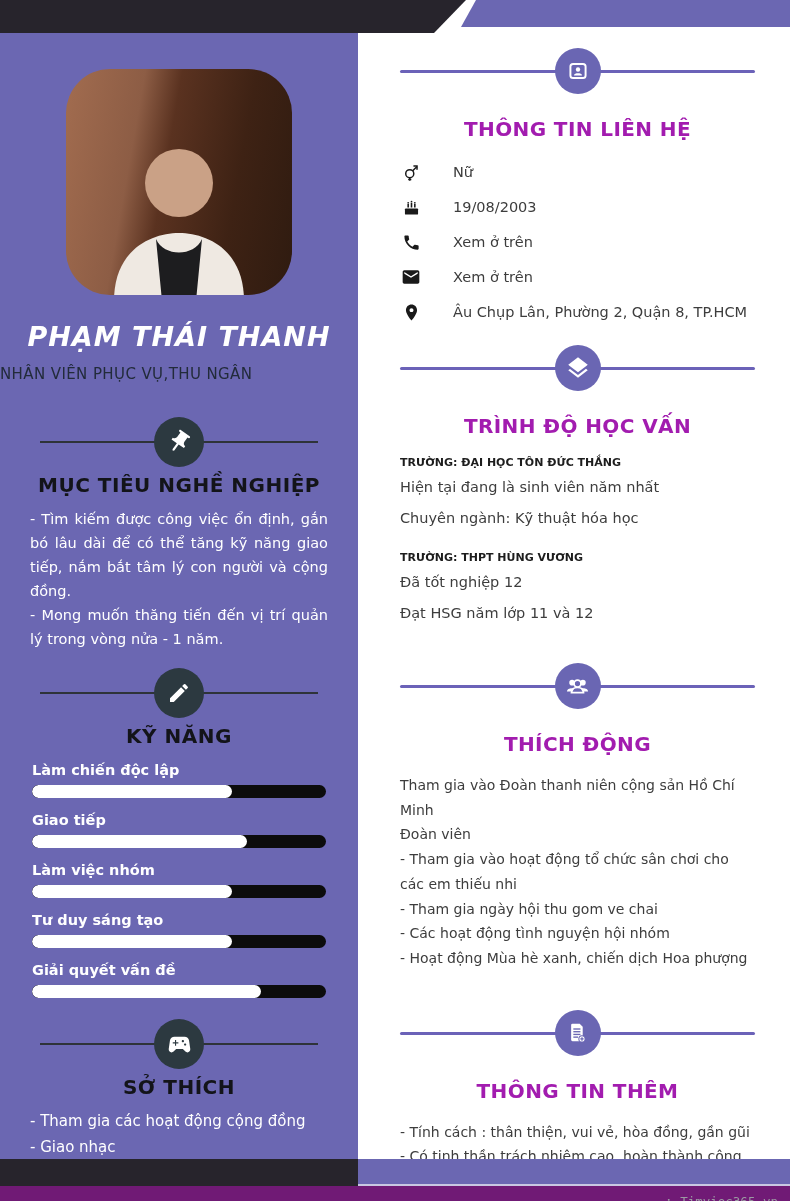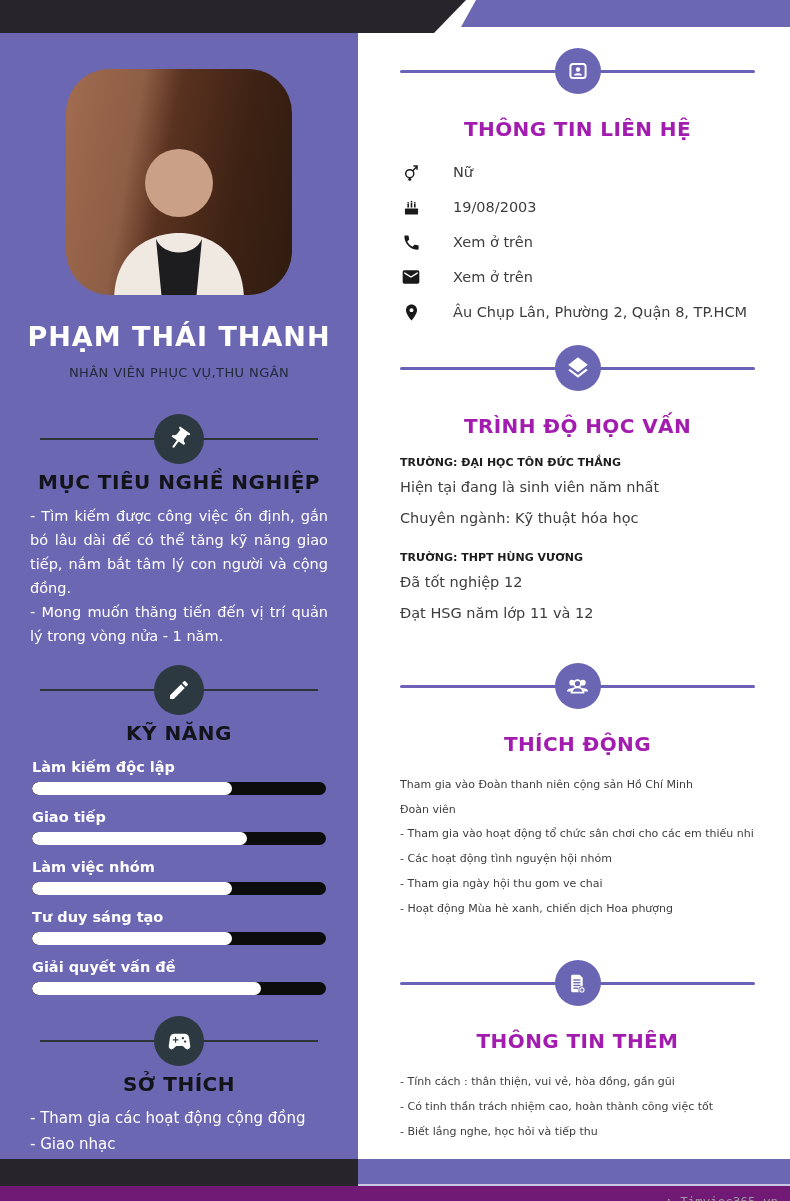--- a/index.html
+++ b/index.html
@@ -11,22 +11,22 @@
   .ribbon-black { position:absolute; top:0; left:0; width:466px; height:33px; background:#27242c;
                   clip-path:polygon(0 0,466px 0,434px 33px,0 33px); }
   .ribbon-purple { position:absolute; top:0; left:456px; width:334px; height:27px; background:#6b67b2;
                    clip-path:polygon(20px 0,334px 0,334px 27px,5px 27px); }
 
   
   .sidebar { position:absolute; left:0; top:33px; width:358px; height:1126px; background:#6b67b2; }
   .photo { width:226px; height:226px; margin:36px auto 0; border-radius:44px; position:relative; overflow:hidden;
            background:linear-gradient(100deg,#a26c4f 0%,#8d5d45 30%,#5a3220 44%,#3e2214 72%,#2f1b10 100%); }
   .photo svg { position:absolute; left:50%; bottom:-6px; transform:translateX(-50%); }
-  .name { margin-top:26px; text-align:center; color:#ffffff; font-size:27px; font-weight:bold; letter-spacing:1px; }
-  .job  { margin-top:13px; text-align:center; color:#222b3a; font-size:13px; font-weight:500; letter-spacing:.4px; }
+  .name { margin-top:26px; text-align:center; color:#ffffff; font-size:27px; font-weight:bold; letter-spacing:1px;font-style:italic; }
+  .job  { margin-top:13px; text-align:left; color:#222b3a; font-size:15px; font-weight:500; letter-spacing:.4px; }
 
   .s-divider { position:relative; height:50px; margin:0 28px; }
   .s-divider::before { content:""; position:absolute; left:12px; right:12px; top:50%; height:2px; margin-top:-1px; background:#2e3338; }
   .s-circle { position:absolute; left:50%; top:50%; transform:translate(-50%,-50%); width:50px; height:50px;
               border-radius:50%; background:#2c3940; display:flex; align-items:center; justify-content:center; }
   .s-title { text-align:center; color:#131419; font-size:20px; font-weight:bold; letter-spacing:.5px; margin-top:6px; }
   .s-divider.obj { margin-top:34px; }
   .s-divider.skl { margin-top:17px; }
   .s-divider.hob { margin-top:21px; }
 
@@ -56,21 +56,21 @@
   .contact-list { margin-top:21px; }
   .contact-row { display:flex; align-items:center; gap:31px; margin-bottom:15px; height:20px; }
   .contact-row .c-icon { width:22px; display:flex; justify-content:center; }
   .contact-row .c-text { color:#3d3d3d; font-size:14.5px; }
 
   .edu-entry .school { margin-top:18px; color:#1d1d1d; font-size:11px; font-weight:bold; }
   .edu-entry p { margin-top:6px; color:#3d3d3d; font-size:14.5px; line-height:25px; }
   .edu-entry + .edu-entry .school { margin-top:20px; }
 
   .plain-lines { margin-top:17px; }
-  .plain-lines p { color:#3d3d3d; font-size:11px; line-height:24.7px; }
+  .plain-lines p { color:#3d3d3d; font-size:14px; line-height:24.7px; }
 
   
   .bottom-band { position:absolute; left:0; top:1159px; width:790px; height:27px; }
   .bb-left  { position:absolute; left:0; top:0; width:358px; height:27px; background:#27242c; }
   .bb-right { position:absolute; left:358px; top:0; width:432px; height:27px; background:#6b67b2; border-bottom:2px solid #c9c7e2; }
   .footer-strip { position:absolute; left:0; top:1186px; width:790px; height:30px; background:#701a75;
                   display:flex; align-items:center; justify-content:flex-end; padding-right:12px; }
   .watermark { font-family:"DejaVu Sans Mono","Liberation Mono",monospace; font-size:12.5px; color:#9b99a2; text-decoration:none; }
 </style>
 </head>
@@ -110,21 +110,21 @@
     <div class="s-divider skl">
       <div class="s-circle">
         <svg width="24" height="24" viewBox="0 0 24 24">
             <path fill="#ffffff" d="M3 17.25V21h3.75L17.81 9.94l-3.75-3.75L3 17.25zM20.71 7.04c.39-.39.39-1.02 0-1.41l-2.34-2.34a.9959.9959 0 0 0-1.41 0l-1.83 1.83 3.75 3.75 1.83-1.83z"></path>
           </svg>
       </div>
     </div>
     <h2 class="s-title">KỸ NĂNG</h2>
     <div class="skills">
       <div class="skill">
-        <div class="skill-label">Làm kiếm độc lập</div>
+        <div class="skill-label">Làm chiến độc lập</div>
         <div class="skill-track">
             <div class="skill-fill" style="width: 68%;"></div>
           </div>
       </div>
       <div class="skill">
         <div class="skill-label">Giao tiếp</div>
         <div class="skill-track">
             <div class="skill-fill" style="width: 73%;"></div>
           </div>
       </div>
@@ -258,22 +258,22 @@
           <circle cx="12" cy="9.4" r="3.1" fill="none" stroke="#ffffff" stroke-width="1.5"></circle>
           <path d="M6.6 17.5c0-3.6 3-4.6 5.4-4.6s5.4 1 5.4 4.6z" fill="none" stroke="#ffffff" stroke-width="1.5"></path>
         </svg>
       </div>
     </div>
     <h2 class="m-title">THÍCH ĐỘNG</h2>
     <div class="plain-lines">
       <p>Tham gia vào Đoàn thanh niên cộng sản Hồ Chí Minh</p>
       <p>Đoàn viên</p>
       <p>- Tham gia vào hoạt động tổ chức sân chơi cho các em thiếu nhi</p>
+      <p>- Tham gia ngày hội thu gom ve chai</p>
       <p>- Các hoạt động tình nguyện hội nhóm</p>
-      <p>- Tham gia ngày hội thu gom ve chai</p>
       <p>- Hoạt động Mùa hè xanh, chiến dịch Hoa phượng</p>
     </div>
 
     <div class="m-divider d4">
       <div class="m-circle">
         <svg width="25" height="25" viewBox="0 0 24 24">
           <path fill="#ffffff" d="M7.2 3.5h6.9l2.9 2.9V19a1.3 1.3 0 0 1-1.3 1.3H7.2A1.3 1.3 0 0 1 5.9 19V4.8a1.3 1.3 0 0 1 1.3-1.3z"></path>
           <rect x="8" y="8" width="6.8" height="1.3" fill="#6a66b3"></rect>
             <rect x="8" y="10.6" width="6.8" height="1.3" fill="#6a66b3"></rect>
             <rect x="8" y="13.2" width="6.8" height="1.3" fill="#6a66b3"></rect>

